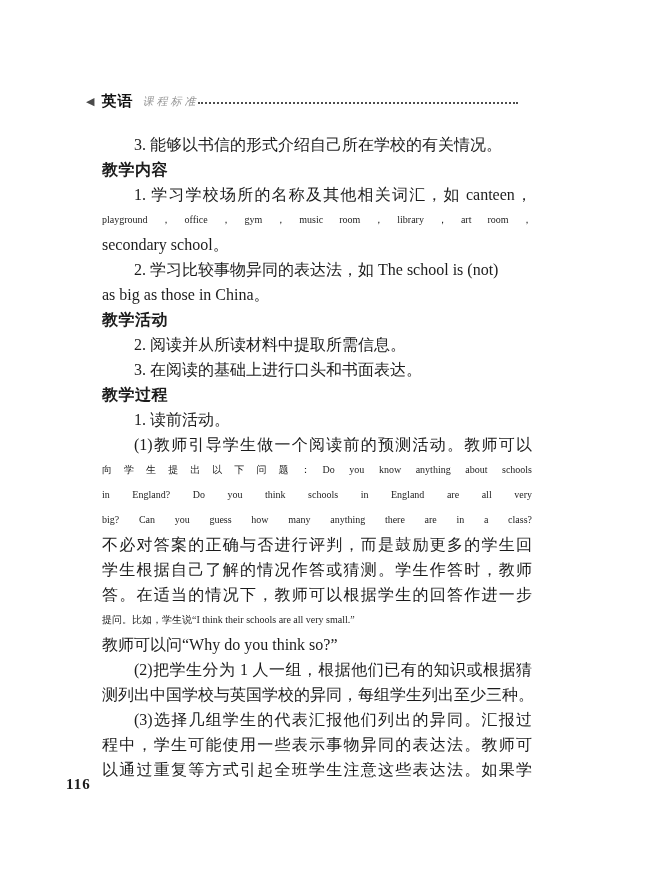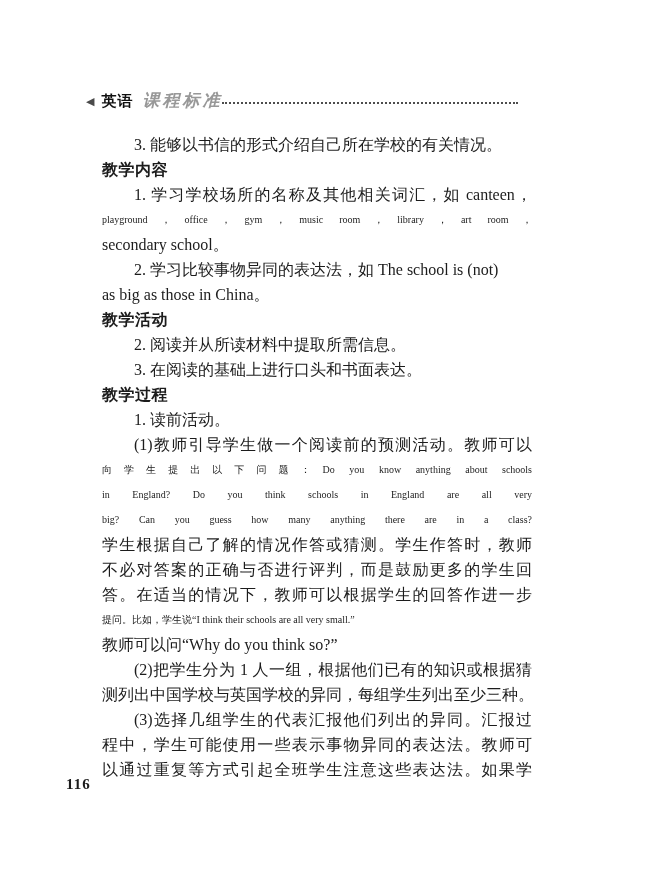--- a/index.html
+++ b/index.html
@@ -35,23 +35,23 @@
   .runhead .subject {
     font-family: "Liberation Sans", "DejaVu Sans", sans-serif;
     font-weight: 700;
     font-size: 15px;
     line-height: 20px;
     color: #101010;
     letter-spacing: 1px;
     margin-right: 9px;
   }
   .runhead .series {
-    font-weight: 700;
+    font-weight: 400;
     font-style: italic;
-    font-size: 17px;
+    font-size: 11px;
     line-height: 20px;
     color: #989898;
     letter-spacing: 3px;
     white-space: nowrap;
   }
   .runhead .dots {
     flex: 1;
     height: 0;
     border-bottom: 2px dotted #4d4d4d;
     margin-top: 3px;
@@ -118,22 +118,22 @@
     <div class="line">as big as those in China。</div>
     <div class="line h">教学活动</div>
     <div class="line i">2. 阅读并从所读材料中提取所需信息。</div>
     <div class="line i">3. 在阅读的基础上进行口头和书面表达。</div>
     <div class="line h">教学过程</div>
     <div class="line i">1. 读前活动。</div>
     <div class="line i j">(1)教师引导学生做一个阅读前的预测活动。教师可以</div>
     <div class="line j s">向学生提出以下问题：Do you know anything about schools</div>
     <div class="line j s">in England? Do you think schools in England are all very</div>
     <div class="line j s">big? Can you guess how many anything there are in a class?</div>
+    <div class="line j">不必对答案的正确与否进行评判，而是鼓励更多的学生回</div>
     <div class="line j">学生根据自己了解的情况作答或猜测。学生作答时，教师</div>
-    <div class="line j">不必对答案的正确与否进行评判，而是鼓励更多的学生回</div>
     <div class="line j">答。在适当的情况下，教师可以根据学生的回答作进一步</div>
     <div class="line s">提问。比如，学生说“I think their schools are all very small.”</div>
     <div class="line">教师可以问“Why do you think so?”</div>
     <div class="line i j">(2)把学生分为 1 人一组，根据他们已有的知识或根据猜</div>
     <div class="line">测列出中国学校与英国学校的异同，每组学生列出至少三种。</div>
     <div class="line i j">(3)选择几组学生的代表汇报他们列出的异同。汇报过</div>
     <div class="line j">程中，学生可能使用一些表示事物异同的表达法。教师可</div>
     <div class="line j">以通过重复等方式引起全班学生注意这些表达法。如果学</div>
   </div>
 

